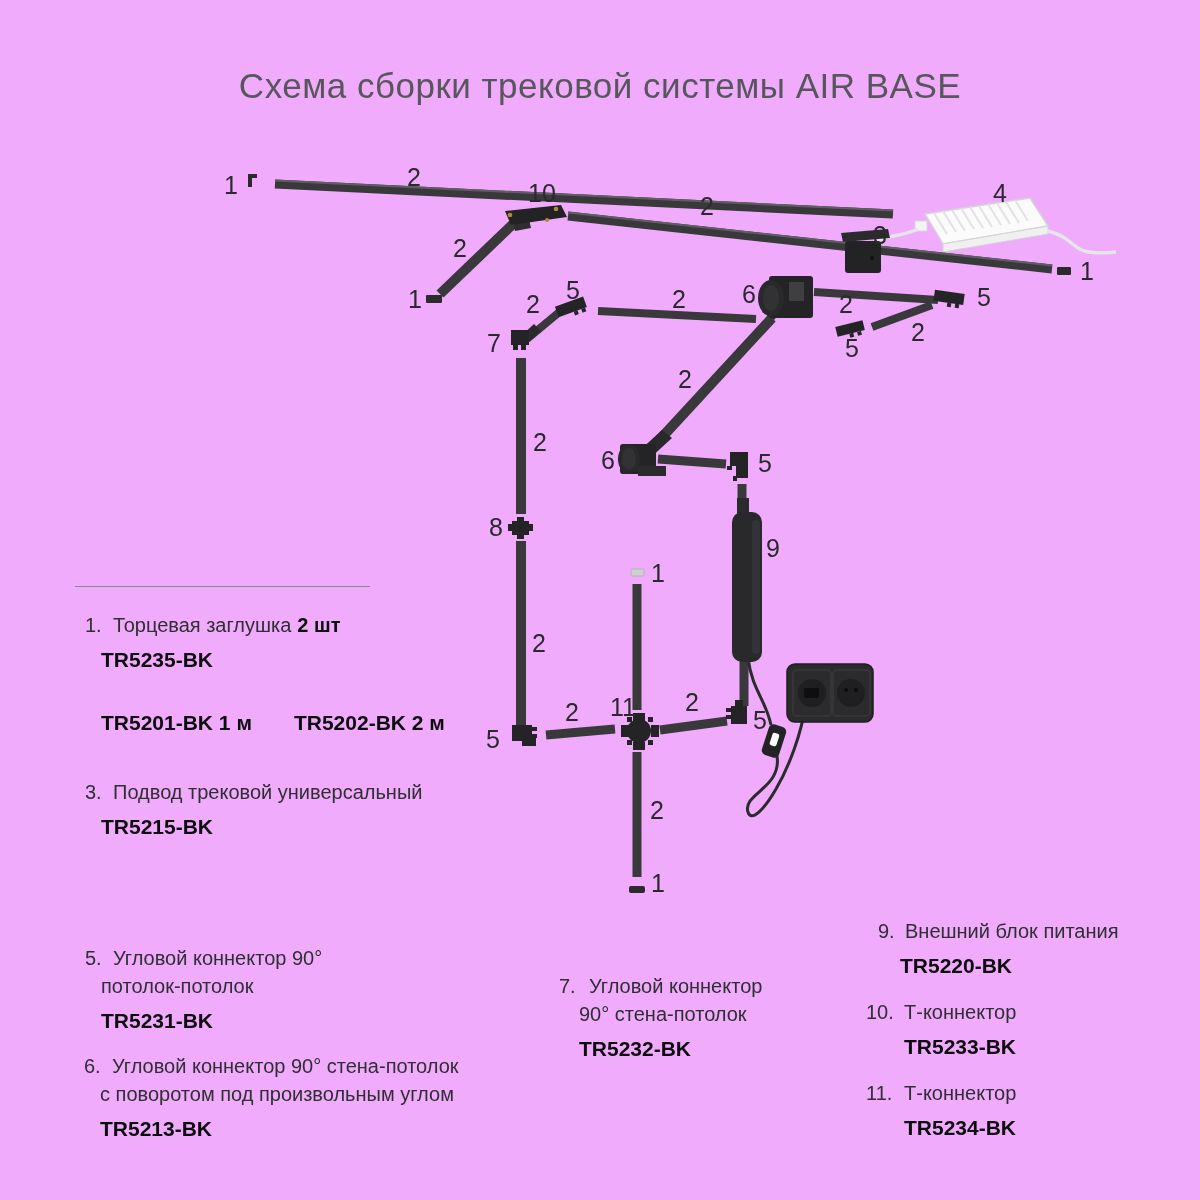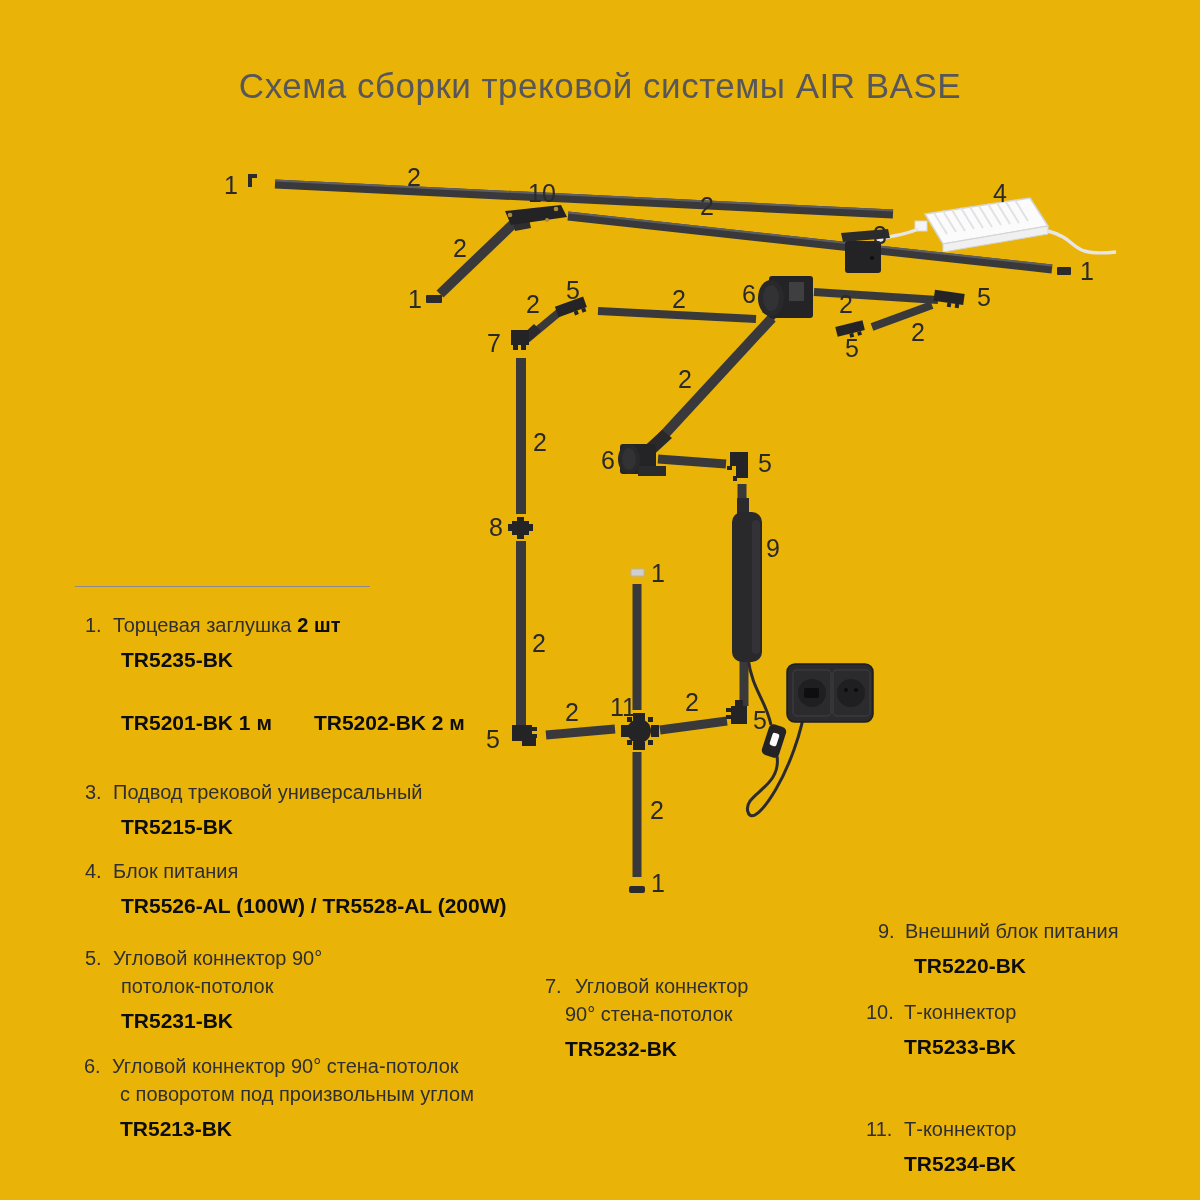--- a/index.html
+++ b/index.html
@@ -1,33 +1,33 @@
 <!DOCTYPE html>
 <html><head>
 <meta charset="utf-8">
 <style>
   html,body{margin:0;padding:0;background:#ffffff;width:1200px;height:1200px;
     font-family:"Liberation Sans", sans-serif;}
-  #stage{position:relative;width:1200px;height:1200px;overflow:hidden;background:#eab308;}
+  #stage{position:relative;width:1200px;height:1200px;overflow:hidden;background:#f0abfc;}
   h1.title{position:absolute;left:0;top:66px;width:1200px;margin:0;text-align:center;
     font-size:35px;font-weight:400;color:#57575b;letter-spacing:.5px;}
   svg#diagram{position:absolute;left:0;top:0;}
   .callout{font-family:"Liberation Sans",sans-serif;font-size:25px;fill:#2a2a2c;}
   .divider{position:absolute;left:75px;top:586px;width:295px;height:0;border-top:1px solid #8a8a8e;}
   .li{position:absolute;color:#2f2f31;font-size:20px;line-height:20px;white-space:nowrap;}
   .li .row{display:block;}
   .li .num{display:inline-block;}
   .col-l .num{width:28px;}
   .col-m .num{width:30px;}
   .col-r9 .num{width:27px;}
   .col-r .num{width:38px;}
   .li .l2{margin-top:8px;}
-  .col-l .l2,.col-l .code{margin-left:36px;}
+  .col-l .l2,.col-l .code{margin-left:16px;}
   .col-m .l2,.col-m .code{margin-left:20px;}
-  .col-r9 .code{margin-left:36px;}
+  .col-r9 .code{margin-left:22px;}
   .col-r .code{margin-left:38px;}
   .li .code{display:block;margin-top:15px;font-size:21px;font-weight:700;color:#0d0d0e;}
   .li .bold{font-weight:700;color:#0d0d0e;margin-left:6px;}
   .li .code .gap{margin-left:42px;}
 </style>
 </head>
 <body>
 
 <div id="stage">
 
@@ -246,52 +246,48 @@
 
   <div class="li col-l" style="left:85px;top:698px;">
     <span class="code"><span>TR5201-BK  1 м</span><span class="gap">TR5202-BK  2 м</span></span>
   </div>
 
   <div class="li col-l" style="left:85px;top:782px;">
     <span class="row"><span class="num">3.</span><span>Подвод трековой универсальный</span></span>
     <span class="code">TR5215-BK</span>
   </div>
 
-  <div class="li col-l" style="left:85px;top:861px;">
-    <span class="row"><span class="num">4.</span><span>Блок питания</span></span>
-    <span class="code">TR5526-AL (100W) / TR5528-AL (200W)</span>
-  </div>
 
   <div class="li col-l" style="left:85px;top:948px;">
     <span class="row"><span class="num">5.</span><span>Угловой коннектор 90°</span></span>
     <span class="row l2">потолок-потолок</span>
     <span class="code">TR5231-BK</span>
   </div>
 
   <div class="li col-l" style="left:84px;top:1056px;">
     <span class="row"><span class="num">6.</span><span>Угловой коннектор 90° стена-потолок</span></span>
     <span class="row l2">с поворотом под произвольным углом</span>
     <span class="code">TR5213-BK</span>
   </div>
 
-  <div class="li col-m" style="left:545px;top:976px;">
+  <div class="li col-m" style="left:559px;top:976px;">
     <span class="row"><span class="num">7.</span><span>Угловой коннектор</span></span>
     <span class="row l2">90° стена-потолок</span>
     <span class="code">TR5232-BK</span>
   </div>
 
 
   <div class="li col-r9" style="left:878px;top:921px;">
     <span class="row"><span class="num">9.</span><span>Внешний блок питания</span></span>
     <span class="code">TR5220-BK</span>
   </div>
 
   <div class="li col-r" style="left:866px;top:1002px;">
     <span class="row"><span class="num">10.</span><span>Т-коннектор</span></span>
     <span class="code">TR5233-BK</span>
   </div>
 
-  <div class="li col-r" style="left:866px;top:1083px;margin-top:36px;">
+  <div class="li col-r" style="left:866px;top:1083px;">
     <span class="row"><span class="num">11.</span><span>Т-коннектор</span></span>
     <span class="code">TR5234-BK</span>
   </div>
 
 </div>
 
 </body></html>

